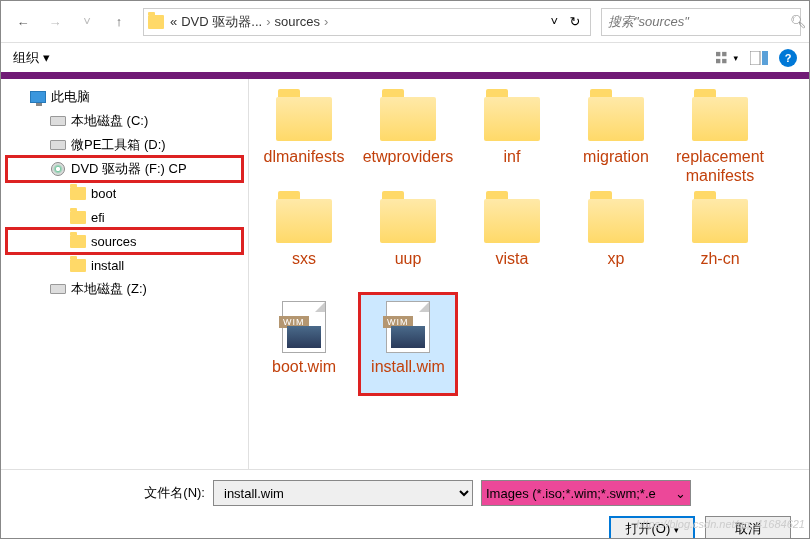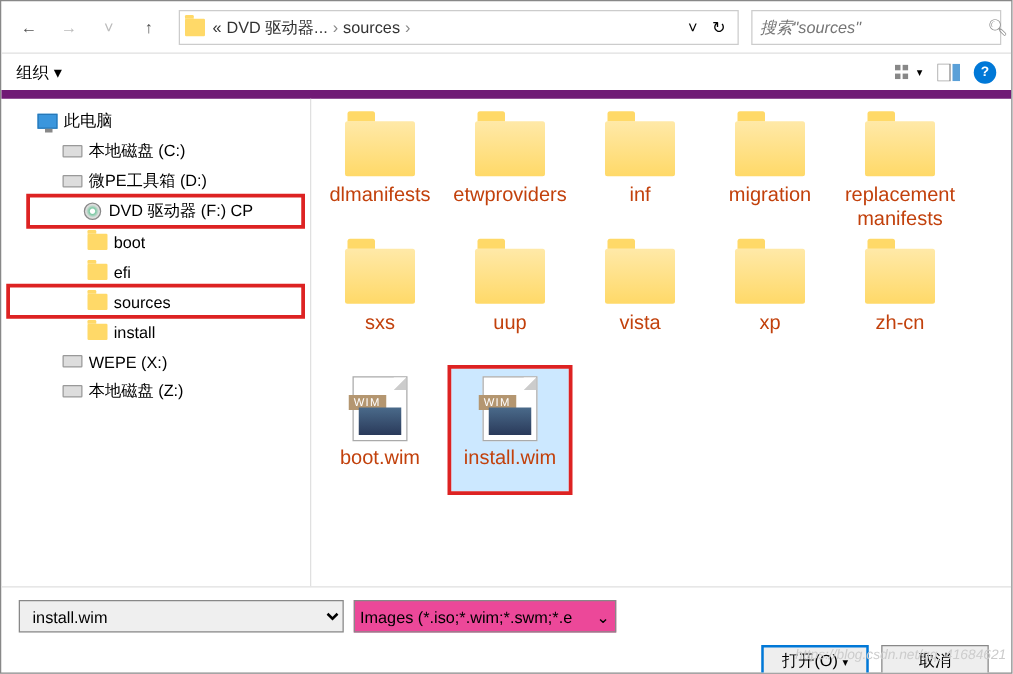--- a/index.html
+++ b/index.html
@@ -132,21 +132,21 @@
           <span class="drive-icon"></span>
         </span>
         <span class="tree-label">本地磁盘 (C:)</span>
       </div>
       <div class="tree-item indent-2">
         <span class="tree-icon">
           <span class="drive-icon"></span>
         </span>
         <span class="tree-label">微PE工具箱 (D:)</span>
       </div>
-      <div class="tree-item indent-2" style="position: relative; margin-left: 16px;">
+      <div class="tree-item indent-2" style="position: relative;">
         <span class="tree-icon">
           <span class="dvd-icon"></span>
         </span>
         <span class="tree-label">DVD 驱动器 (F:) CP</span>
         <div class="red-box" style="inset: -2px 0px;"></div>
       </div>
       <div class="tree-item indent-3">
         <span class="tree-icon">
           <span class="folder-tree-icon"></span>
         </span>
@@ -163,26 +163,20 @@
           <span class="folder-tree-icon"></span>
         </span>
         <span class="tree-label">sources</span>
         <div class="red-box" style="inset: -2px 0px;"></div>
       </div>
       <div class="tree-item indent-3">
         <span class="tree-icon">
           <span class="folder-tree-icon"></span>
         </span>
         <span class="tree-label">install</span>
-      </div>
-      <div class="tree-item indent-2">
-        <span class="tree-icon">
-          <span class="drive-icon"></span>
-        </span>
-        <span class="tree-label">WEPE (X:)</span>
       </div>
       <div class="tree-item indent-2">
         <span class="tree-icon">
           <span class="drive-icon"></span>
         </span>
         <span class="tree-label">本地磁盘 (Z:)</span>
       </div>
     </div>
   <div class="file-grid" id="filegrid">
       <div class="file-item">
@@ -238,20 +232,21 @@
           <div class="wim-preview"></div>
         </div>
         <div class="file-label">install.wim</div>
         <div class="red-box" style="inset: -3px;"></div>
       </div>
     </div>
 </div>
 
 <div class="bottom-bar">
   <div class="filename-row">
+    <span class="filename-label">文件名(N):</span>
     <select class="filename-input">
       <option>install.wim</option>
     </select>
     <div class="filter-select">
       <span style="overflow:hidden;flex:1;">Images (*.iso;*.wim;*.swm;*.e</span>
         <span>⌄</span>
     </div>
   </div>
   <div class="button-row">
     <button class="dlg-btn primary">

